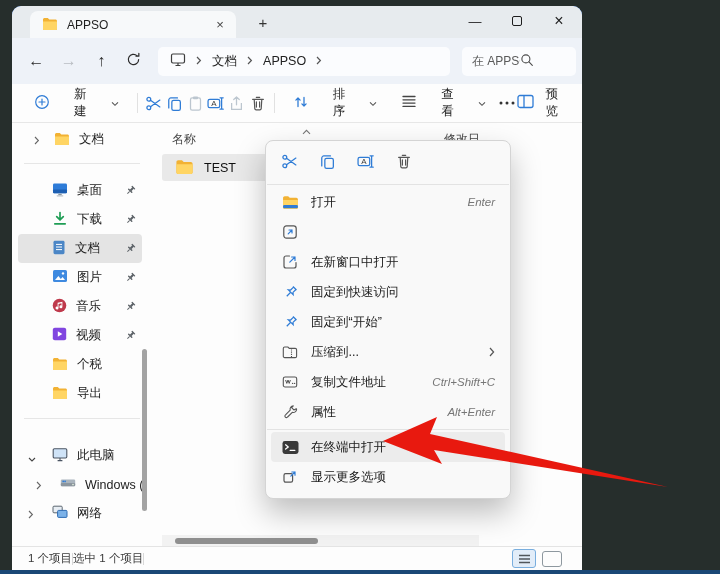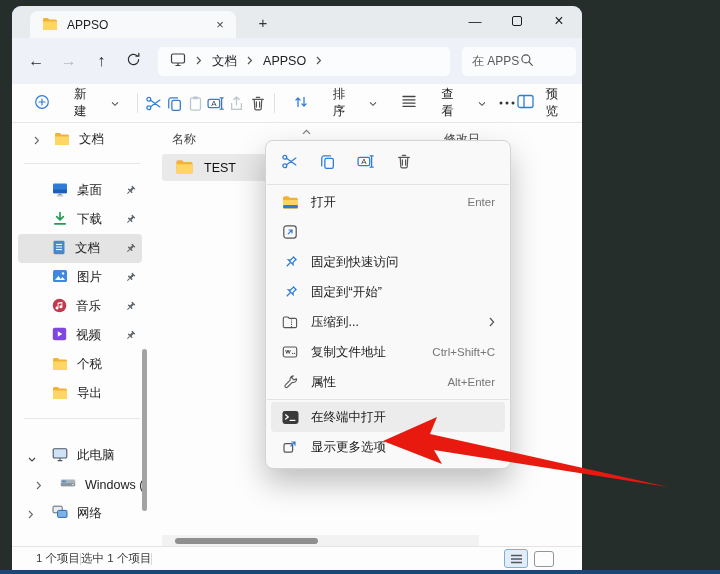--- a/index.html
+++ b/index.html
@@ -67,38 +67,38 @@
             border-radius:3px; display:flex; align-items:center; gap:10px; padding-left:13px;
             font-size:12.5px; color:#101010; }
   .hscroll { position:absolute; left:8px; width:317px; bottom:0; height:11px; background:#f2f2f2; }
   .hthumb { position:absolute; left:13px; top:2.5px; width:143px; height:6px; background:#8f8f8f; border-radius:3px; }
 
   .preview { position:absolute; left:467px; top:0; right:0; height:100%; }
   .preview-text { position:absolute; left:78px; top:207px; font-size:15px; color:#5e5e5e;margin-left:26px; }
 
   .statusbar { position:absolute; left:0; right:0; bottom:0; height:24px; border-top:1px solid #e4e4e4;
                background:#fdfdfd; display:flex; align-items:center; font-size:11.5px; color:#3b3b3b;
-               padding:0 24px; gap:0; }
+               padding:0 16px; gap:0; }
   .st-sep { width:1px; height:12px; background:#d8d8d8; }
   .viewtoggles { margin-left:auto; display:flex; gap:6px; align-items:center; padding-right:4px; }
   .vt-details { width:24px; height:19px; background:#e2edf9; border:1px solid #79aede; border-radius:3px;
                 display:flex; align-items:center; justify-content:center; }
   .vt-icons { width:20px; height:16px; border:1.4px solid #8e989f; border-radius:3px; }
 
   
   .ctxmenu { position:absolute; left:265px; top:140px; width:246px; z-index:20; background:#f9f9f9;
              border:1px solid #d4d4d4; border-radius:8px; box-shadow:0 14px 30px rgba(0,0,0,0.25);
              padding:3px 0 6px 0; }
   .ctx-iconrow { height:38px; display:flex; align-items:center; padding-left:15px; gap:21px; }
   .ctx-div { height:1px; background:#e3e3e3; margin:2px 1px; }
   .ctx-item { height:30px; display:flex; align-items:center; gap:12px; margin:0 5px; padding:0 10px;
               border-radius:4px; font-size:12.5px; color:#191919; }
   .ctx-item.hl { background:#ececec; }
   .ctx-item .ico { width:18px; display:flex; justify-content:center; }
-  .ctx-shortcut { margin-left:auto; font-size:11.5px; color:#767676; }
+  .ctx-shortcut { margin-left:auto; font-size:11.5px; color:#767676;font-style:italic; }
   .ctx-sub { margin-left:auto; display:flex; }
 
   .arrow-overlay { position:absolute; left:0; top:0; z-index:30; pointer-events:none; }
 </style>
 </head>
 <body>
 
 <div class="screen">
   <div class="window">
 
@@ -484,20 +484,29 @@
     <div class="ctx-item">
       <span class="ico">
           <svg width="16" height="16" viewBox="0 0 16 16">
             <rect x="1.8" y="1.8" width="12.4" height="12.4" rx="2.6" fill="none" stroke="#555" stroke-width="1.2"></rect>
             <path d="M6.2 9.8L10 6M10 6H7M10 6v3" fill="none" stroke="#2f7cd6" stroke-width="1.2" stroke-linecap="round" stroke-linejoin="round"></path>
           </svg>
         </span>
     </div>
     <div class="ctx-item">
       <span class="ico">
+          <svg width="16" height="16" viewBox="0 0 16 16">
+            <path d="M7.5 2H4a2 2 0 0 0-2 2v8a2 2 0 0 0 2 2h8a2 2 0 0 0 2-2V8.5" fill="none" stroke="#555" stroke-width="1.2" stroke-linecap="round"></path>
+            <path d="M7.8 8.2L13 3M13 3H9.6M13 3v3.4" fill="none" stroke="#2f7cd6" stroke-width="1.2" stroke-linecap="round" stroke-linejoin="round"></path>
+          </svg>
+        </span>
+      <span>在新窗口中打开</span>
+    </div>
+    <div class="ctx-item">
+      <span class="ico">
           <svg width="15" height="15" viewBox="0 0 15 15">
             <g transform="rotate(45 7.5 7.5)" fill="none" stroke="#2f7cd6" stroke-width="1.2">
               <path d="M5 1.5h5M5.8 1.5v4.2L4 7.2h7L9.2 5.7V1.5"></path>
               <path d="M7.5 7.2v5.6"></path>
             </g>
           </svg>
         </span>
       <span>固定到快速访问</span>
     </div>
     <div class="ctx-item">

